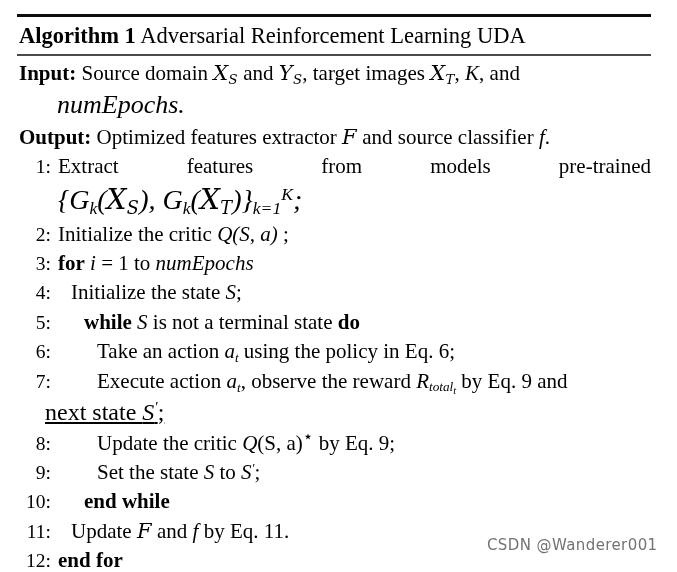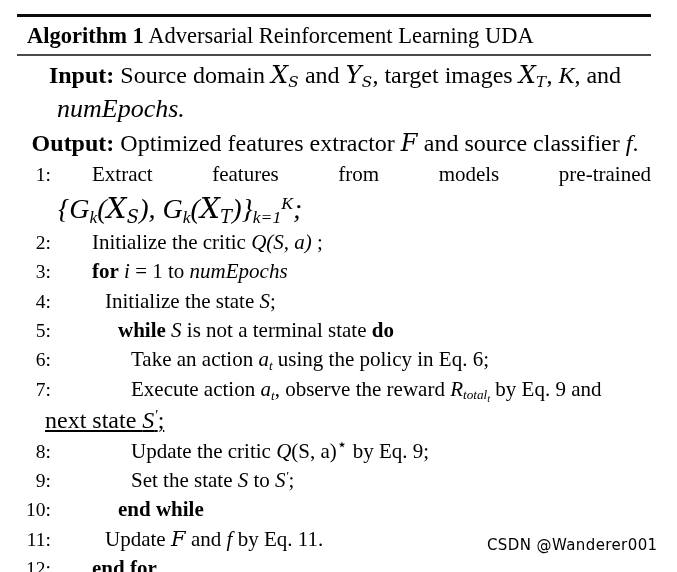--- a/index.html
+++ b/index.html
@@ -37,31 +37,29 @@
     height: 1.4px;
     background: #5a5a5a;
     width: 100%;
   }
 
   .alg-title {
     font-size: 22.5px;
     line-height: 1.30;
     padding: 4px 0 4px 2px;
     white-space: nowrap;
-    margin-left: 8px;
   }
   .alg-title .kw { font-weight: bold; }
 
   .io-block { padding-top: 3px; }
 
   .io-line {
-    font-size: 24px;
+    font-size: 21px;
     line-height: 1.36;
     padding-left: 2px;
-    text-align: center;
   }
   .io-line .kw { font-weight: bold; }
   .io-cont {
     font-size: 26px;
     line-height: 1.36;
     padding-left: 40px;
   }
 
   .steps { padding-top: 1px; }
 
@@ -71,21 +69,21 @@
     font-size: 21px;
     line-height: 1.40;
   }
   .step-num {
     width: 34px;
     min-width: 34px;
     text-align: right;
     padding-right: 7px;
     font-size: 19.5px;
   }
-  .step-body { flex: 1; margin-left: 34px; }
+  .step-body { flex: 1; }
   .step-body .kw { font-weight: bold; }
 
   .ind-0 { padding-left: 0px; }
   .ind-1 { padding-left: 13px; }
   .ind-2 { padding-left: 26px; }
   .ind-3 { padding-left: 39px; }
 
   
   .justified {
     display: flex;
@@ -120,21 +118,21 @@
   sup { vertical-align: 0.50em; }
   sub sub { font-size: 78%; }
   .star { font-size: 80%; }
 
   #watermark {
     position: absolute;
     left: 487px;
     top: 536px;
     font-family: "DejaVu Sans", "Liberation Sans", sans-serif;
     font-size: 15px;
-    color: #000000;
+    color: #737373;
     letter-spacing: 0.4px;
     white-space: nowrap;
   }
 </style>
 </head>
 <body>
 
 <div id="algorithm-block">
 
   <div class="rule-thick"></div>

